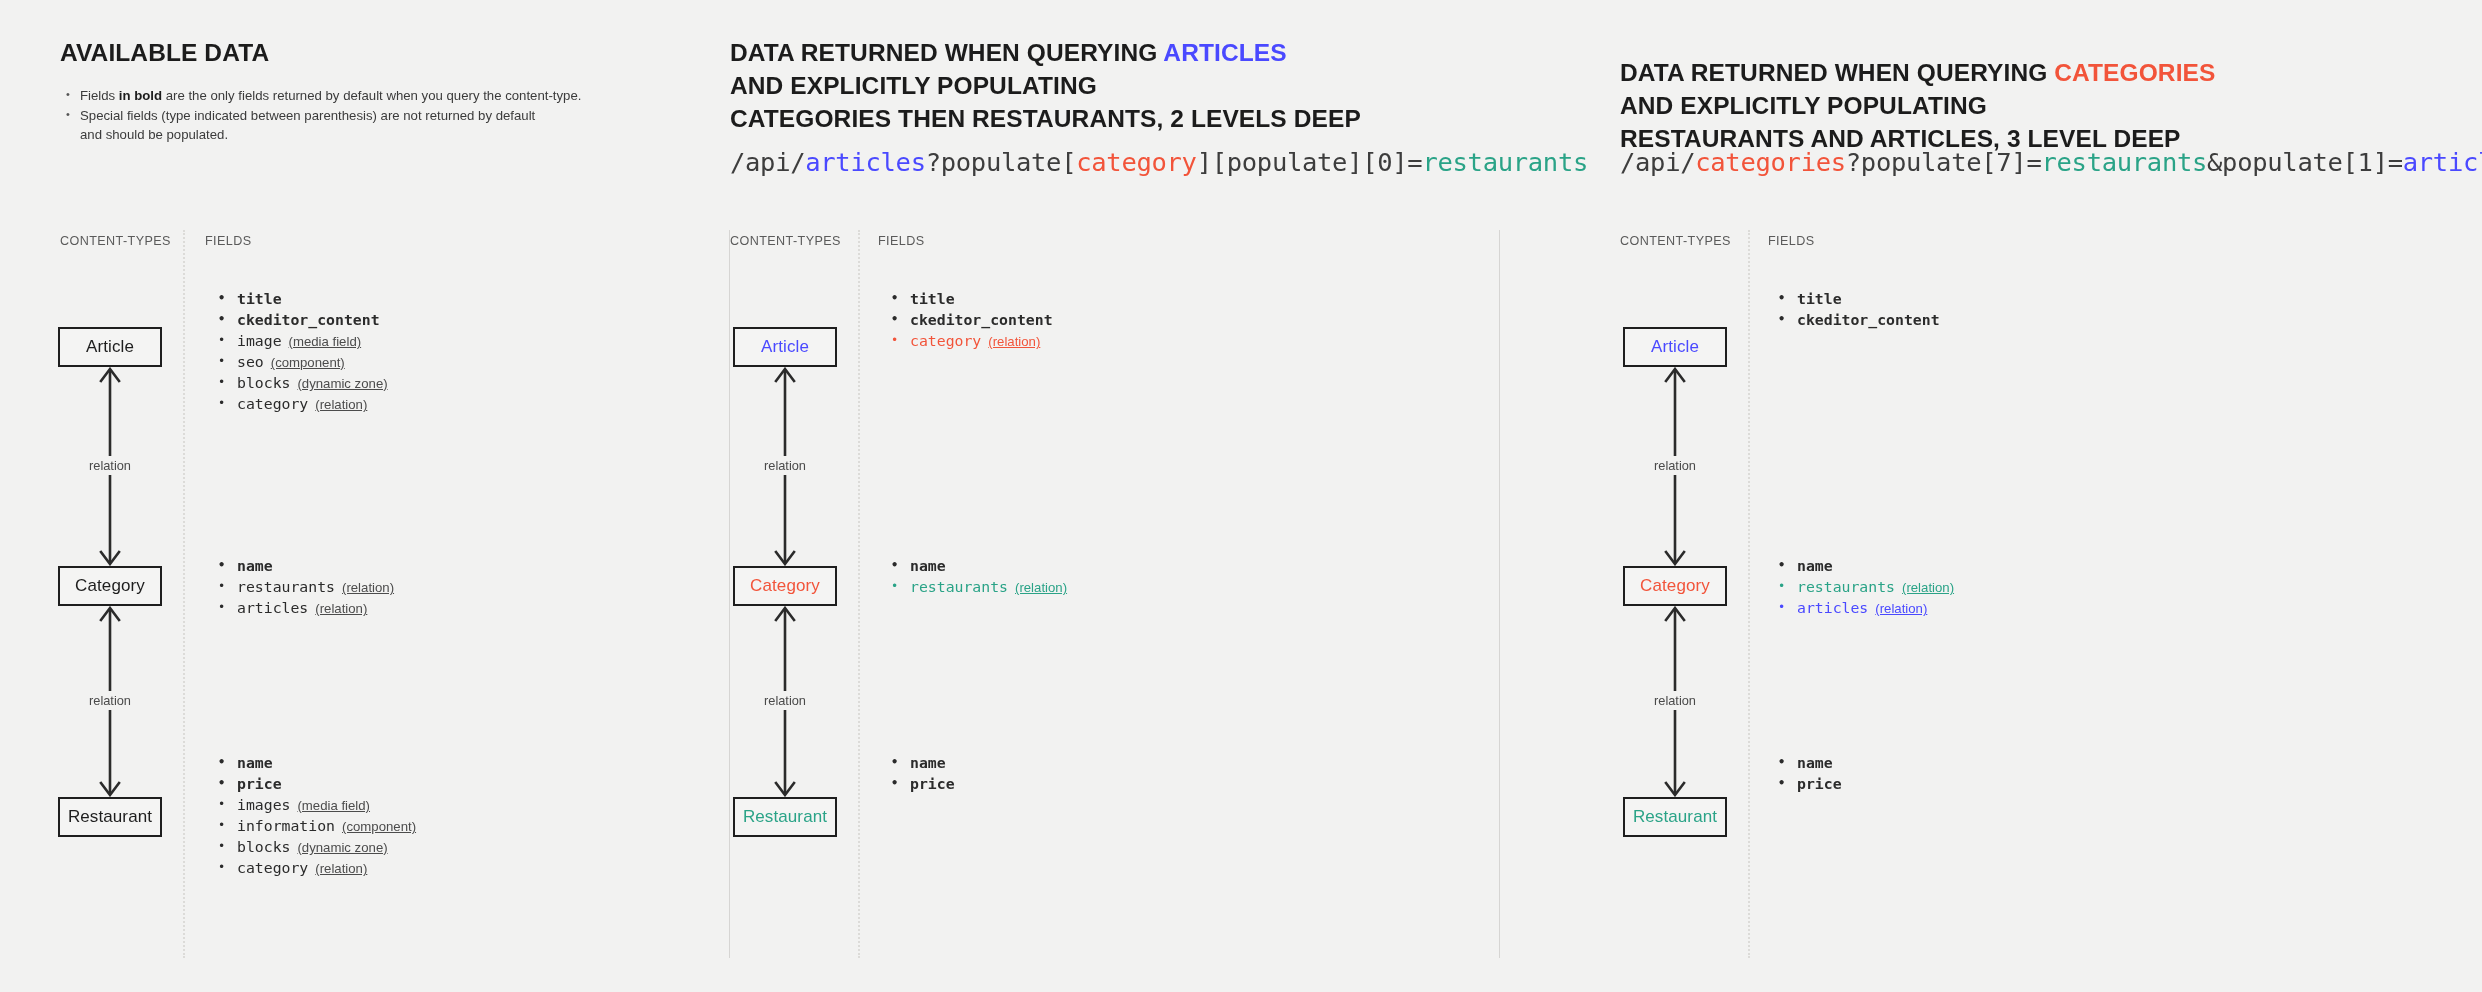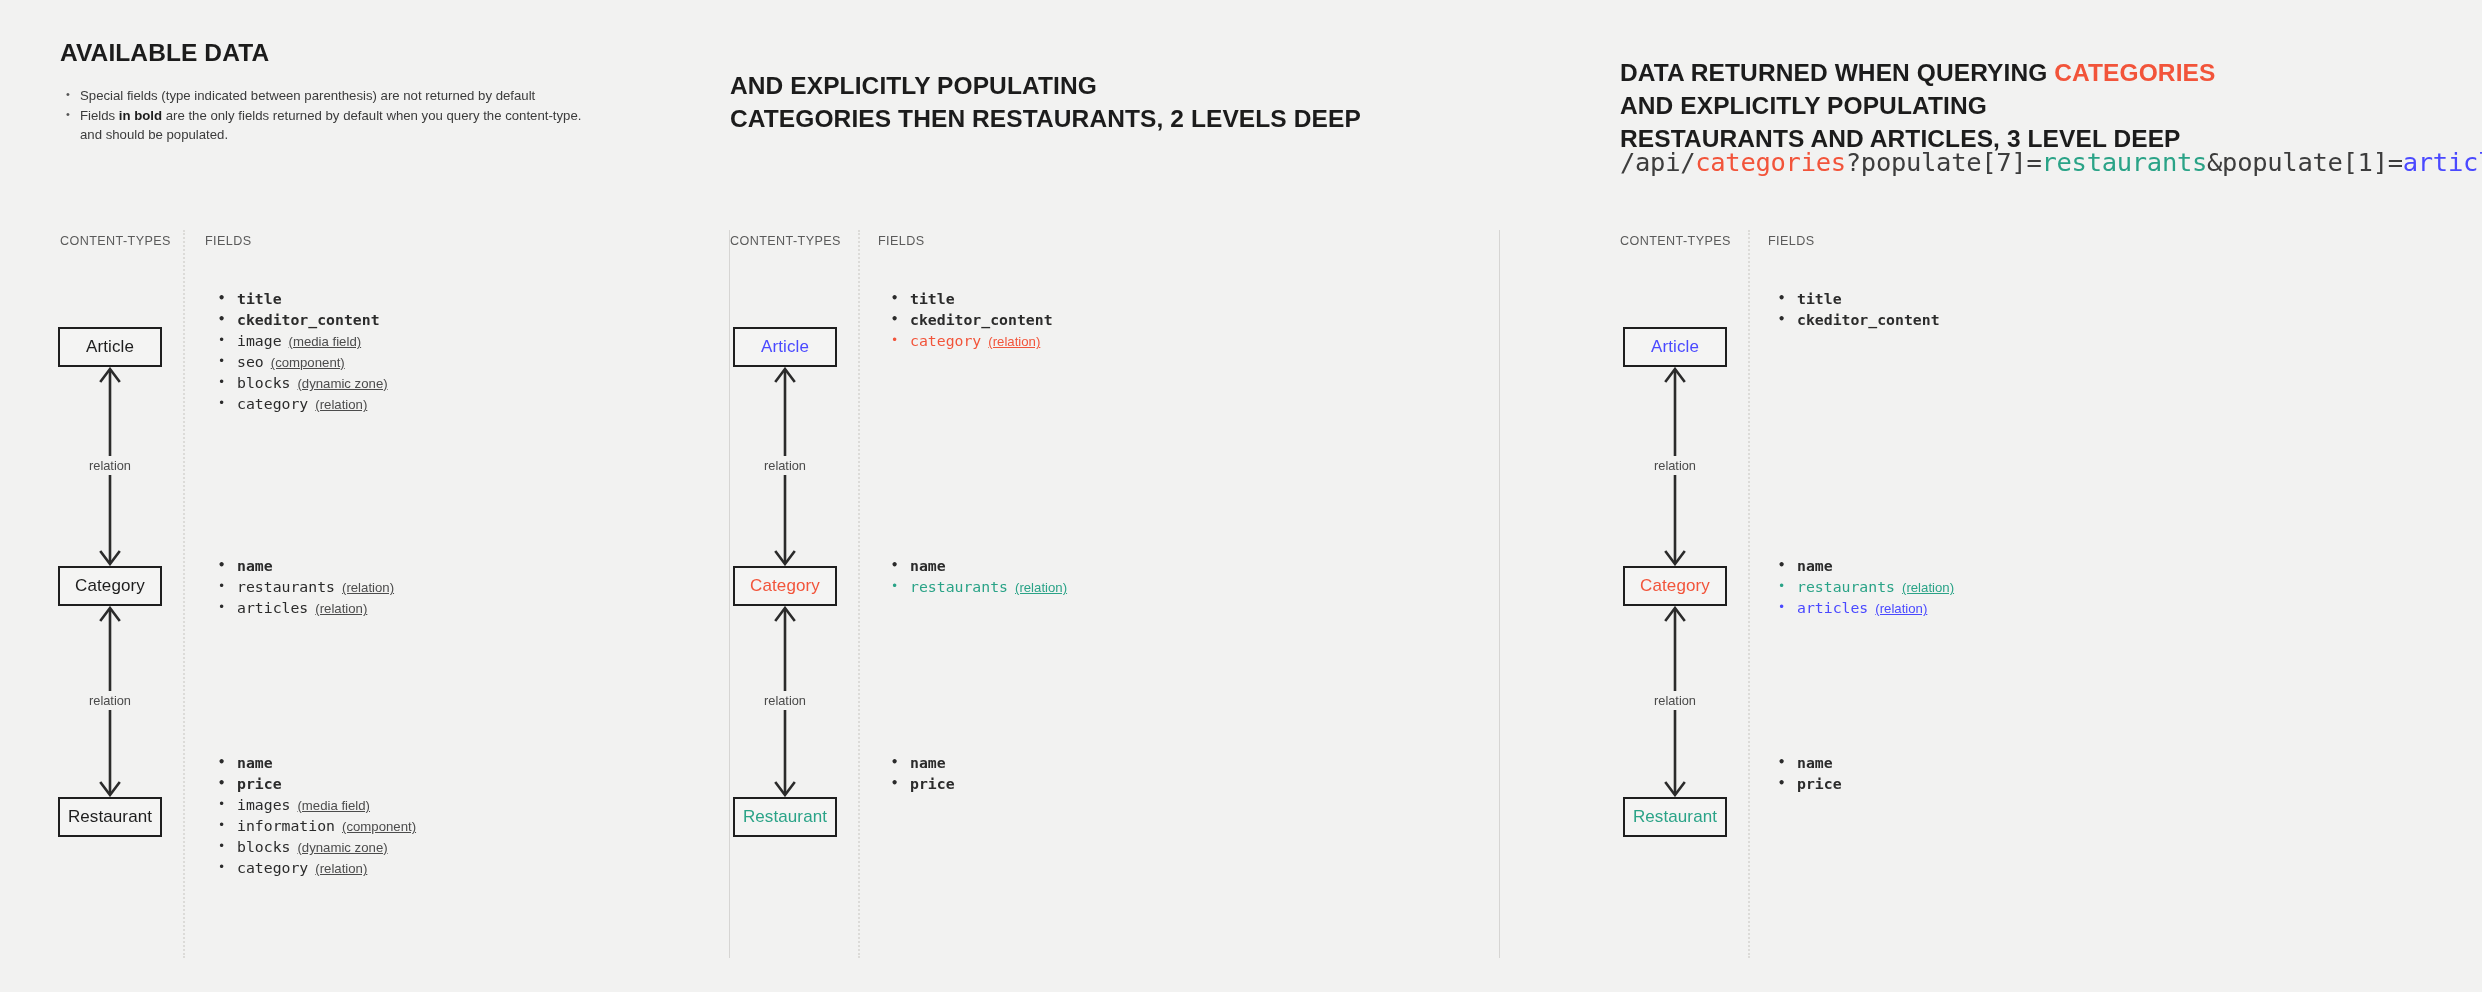--- a/index.html
+++ b/index.html
@@ -179,22 +179,22 @@
 </style>
 </head>
 <body>
 
 <div class="board">
   <div class="panel-divider" id="pdiv-1"></div>
   <div class="panel-divider" id="pdiv-2"></div>
 <div class="panel" id="panel-0" style="left: 0px;">
       <div class="head" style="left: 60px;"><span>AVAILABLE DATA</span></div>
       <div class="bullets" style="left: 62px;">
+        <div class="li">Fields <b>in bold</b> are the only fields returned by default when you query the content-type.</div>
         <div class="li">Special fields (type indicated between parenthesis) are not returned by default</div>
-        <div class="li">Fields <b>in bold</b> are the only fields returned by default when you query the content-type.</div>
         <div style="padding-left: 18px;">and should be populated.</div>
       </div>
       <div class="col-label" style="left: 60px;">CONTENT-TYPES</div>
       <div class="col-label" style="left: 205px;">FIELDS</div>
       <div class="dot-divider" style="left: 183px;"></div>
       <div class="node " style="left: 58px; top: 327px;">
         <span>Article</span>
       </div>
       <div class="node " style="left: 58px; top: 566px;">
         <span>Category</span>
@@ -234,21 +234,22 @@
       <div class="fgroup" style="left: 215px; top: 752px;">
         <div class="field bold "><span>name</span></div>
         <div class="field bold "><span>price</span></div>
         <div class="field "><span>images</span><span class="ftype">(media field)</span></div>
         <div class="field "><span>information</span><span class="ftype">(component)</span></div>
         <div class="field "><span>blocks</span><span class="ftype">(dynamic zone)</span></div>
         <div class="field "><span>category</span><span class="ftype">(relation)</span></div>
       </div>
     </div>
     <div class="panel" id="panel-1" style="left: 730px;">
-      <div class="head" style="left: 0px;"><br><span>AND EXPLICITLY POPULATING</span><br><span>CATEGORIES THEN RESTAURANTS, 2 LEVELS DEEP</span></div>
+      <div class="head" style="left: 0px;"><span>DATA RETURNED WHEN QUERYING <span class="hl-blue">ARTICLES</span></span><br><span>AND EXPLICITLY POPULATING</span><br><span>CATEGORIES THEN RESTAURANTS, 2 LEVELS DEEP</span></div>
+      <div class="code" style="left: 0px;"><span class="">/api/</span><span class="c-blue">articles</span><span class="">?populate[</span><span class="c-red">category</span><span class="">][populate][0]=</span><span class="c-teal">restaurants</span></div>
       <div class="col-label" style="left: 0px;">CONTENT-TYPES</div>
       <div class="col-label" style="left: 148px;">FIELDS</div>
       <div class="dot-divider" style="left: 128px;"></div>
       <div class="node c-blue" style="left: 3px; top: 327px;">
         <span>Article</span>
       </div>
       <div class="node c-red" style="left: 3px; top: 566px;">
         <span>Category</span>
       </div>
       <div class="node c-teal" style="left: 3px; top: 797px;">

